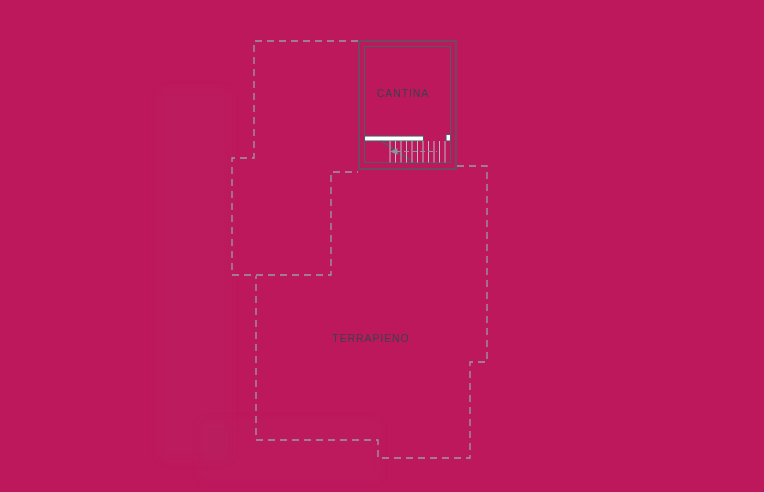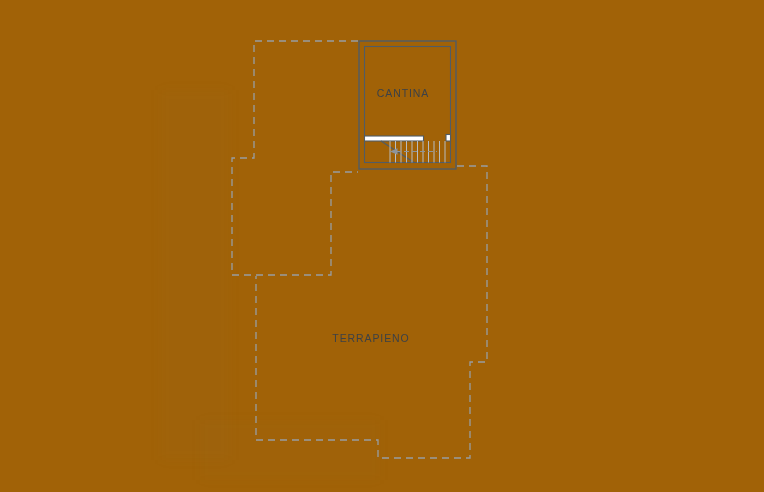--- a/index.html
+++ b/index.html
@@ -5,21 +5,21 @@
   html, body {
     margin: 0;
     padding: 0;
     background: #ffffff;
     font-family: "Liberation Sans", sans-serif;
   }
   .canvas {
     position: relative;
     width: 764px;
     height: 492px;
-    background: #a16207;
+    background: #be185d;
     overflow: hidden;
   }
   
   .scan-tint-left {
     position: absolute;
     left: 160px; top: 90px;
     width: 70px; height: 370px;
     background: rgba(120,130,140,0.03);
     filter: blur(6px);
   }

